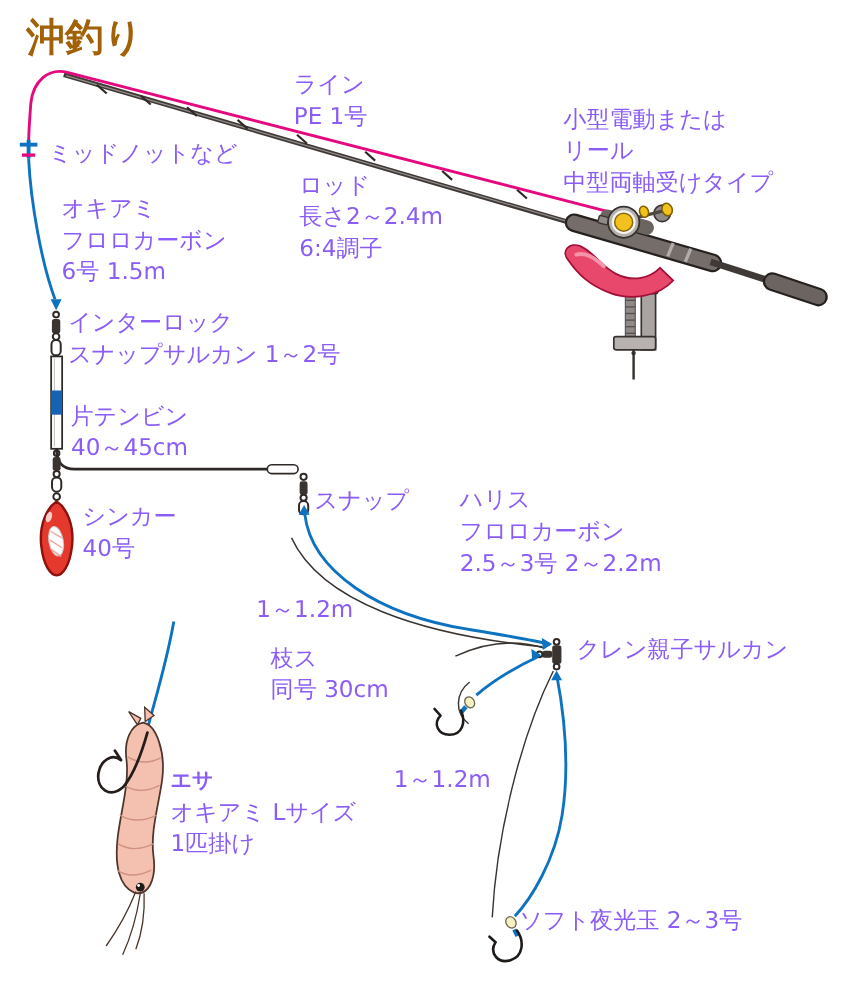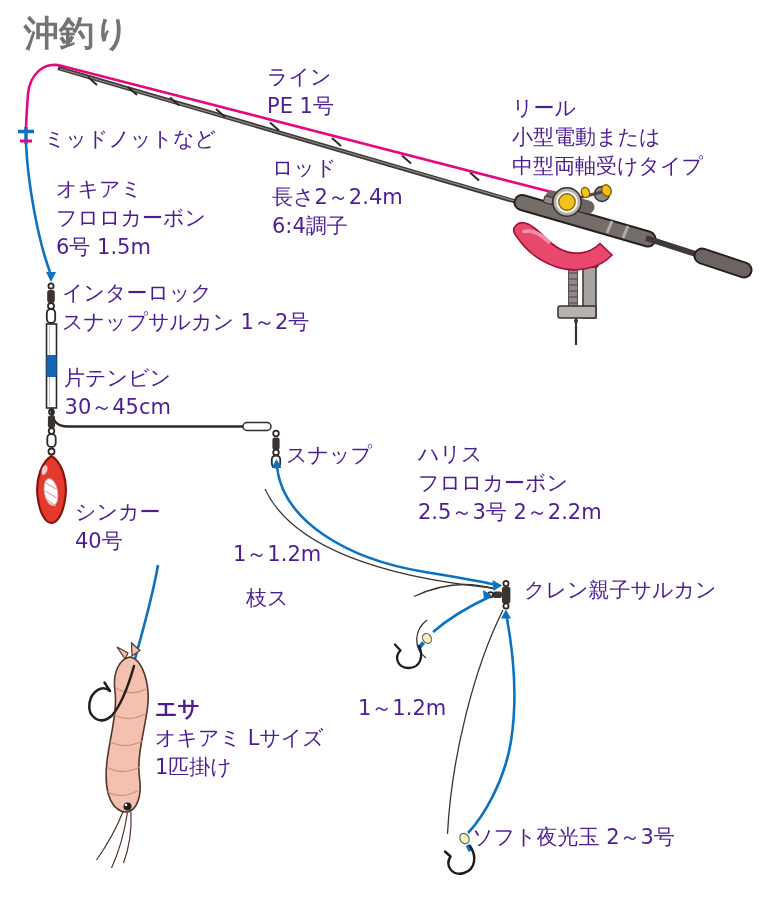--- a/index.html
+++ b/index.html
@@ -1,22 +1,22 @@
 <!DOCTYPE html>
 <html><head>
 <meta charset="utf-8">
 <style>
   html,body{margin:0;padding:0;background:#ffffff;}
   #canvas{position:relative;width:768px;height:897px;background:#fff;overflow:hidden;
           font-family:"DejaVu Sans",sans-serif;}
   #art{position:absolute;left:0;top:0;}
-  .lbl{position:absolute;font-size:21px;line-height:29px;color:#4c1d95;white-space:nowrap;}
+  .lbl{position:absolute;font-size:21px;line-height:29px;color:#8b5cf6;white-space:nowrap;}
   .lbl.right{text-align:left;}
-  .title{position:absolute;left:24px;top:10px;font-size:35px;font-weight:bold;color:#737373;}
-  .big{font-size:22px;font-weight:bold;line-height:30px;}
+  .title{position:absolute;left:24px;top:10px;font-size:35px;font-weight:bold;color:#a16207;}
+  .big{font-size:19px;font-weight:bold;line-height:30px;}
 </style>
 </head>
 <body>
 
 <div id="canvas">
 
 <svg id="art" width="768" height="897" viewBox="0 0 768 897">
 
   <g stroke="#3a3430" stroke-width="1.3" fill="none">
     <path d="M265,489 C292,547 382,577 493,588"></path>
@@ -198,56 +198,57 @@
     <div>6号 1.5m</div>
   </div>
 
   <div class="lbl" style="left:272px;top:154px;">
     <div>ロッド</div>
     <div>長さ2～2.4m</div>
     <div>6:4調子</div>
   </div>
 
   <div class="lbl" style="left:512px;top:94px;">
+    <div>小型電動または</div>
     <div>リール</div>
-    <div>小型電動または</div>
     <div>中型両軸受けタイプ</div>
   </div>
 
   <div class="lbl" style="left:62px;top:279px;">
     <div>インターロック</div>
     <div>スナップサルカン 1～2号</div>
   </div>
 
   <div class="lbl" style="left:64px;top:364px;text-align:right;">
     <div>片テンビン</div>
-    <div>30～45cm</div>
-  </div>
-
-  <div class="lbl" style="left:75px;top:498px;">
+    <div>40～45cm</div>
+  </div>
+
+  <div class="lbl" style="left:75px;top:455px;">
     <div>シンカー</div>
     <div>40号</div>
   </div>
 
   <div class="lbl" style="left:286px;top:441px;">
     <div>スナップ</div>
   </div>
 
   <div class="lbl" style="left:418px;top:440px;">
     <div>ハリス</div>
     <div>フロロカーボン</div>
     <div>2.5～3号 2～2.2m</div>
   </div>
 
   <div class="lbl" style="left:233px;top:540px;">
     <div>1～1.2m</div>
   </div>
 
   <div class="lbl right" style="left:246px;top:584px;width:160px;">
     <div>枝ス</div>
+    <div>同号 30cm</div>
   </div>
 
   <div class="lbl" style="left:524px;top:576px;">
     <div>クレン親子サルカン</div>
   </div>
 
   <div class="lbl" style="left:358px;top:694px;">
     <div>1～1.2m</div>
   </div>
 

